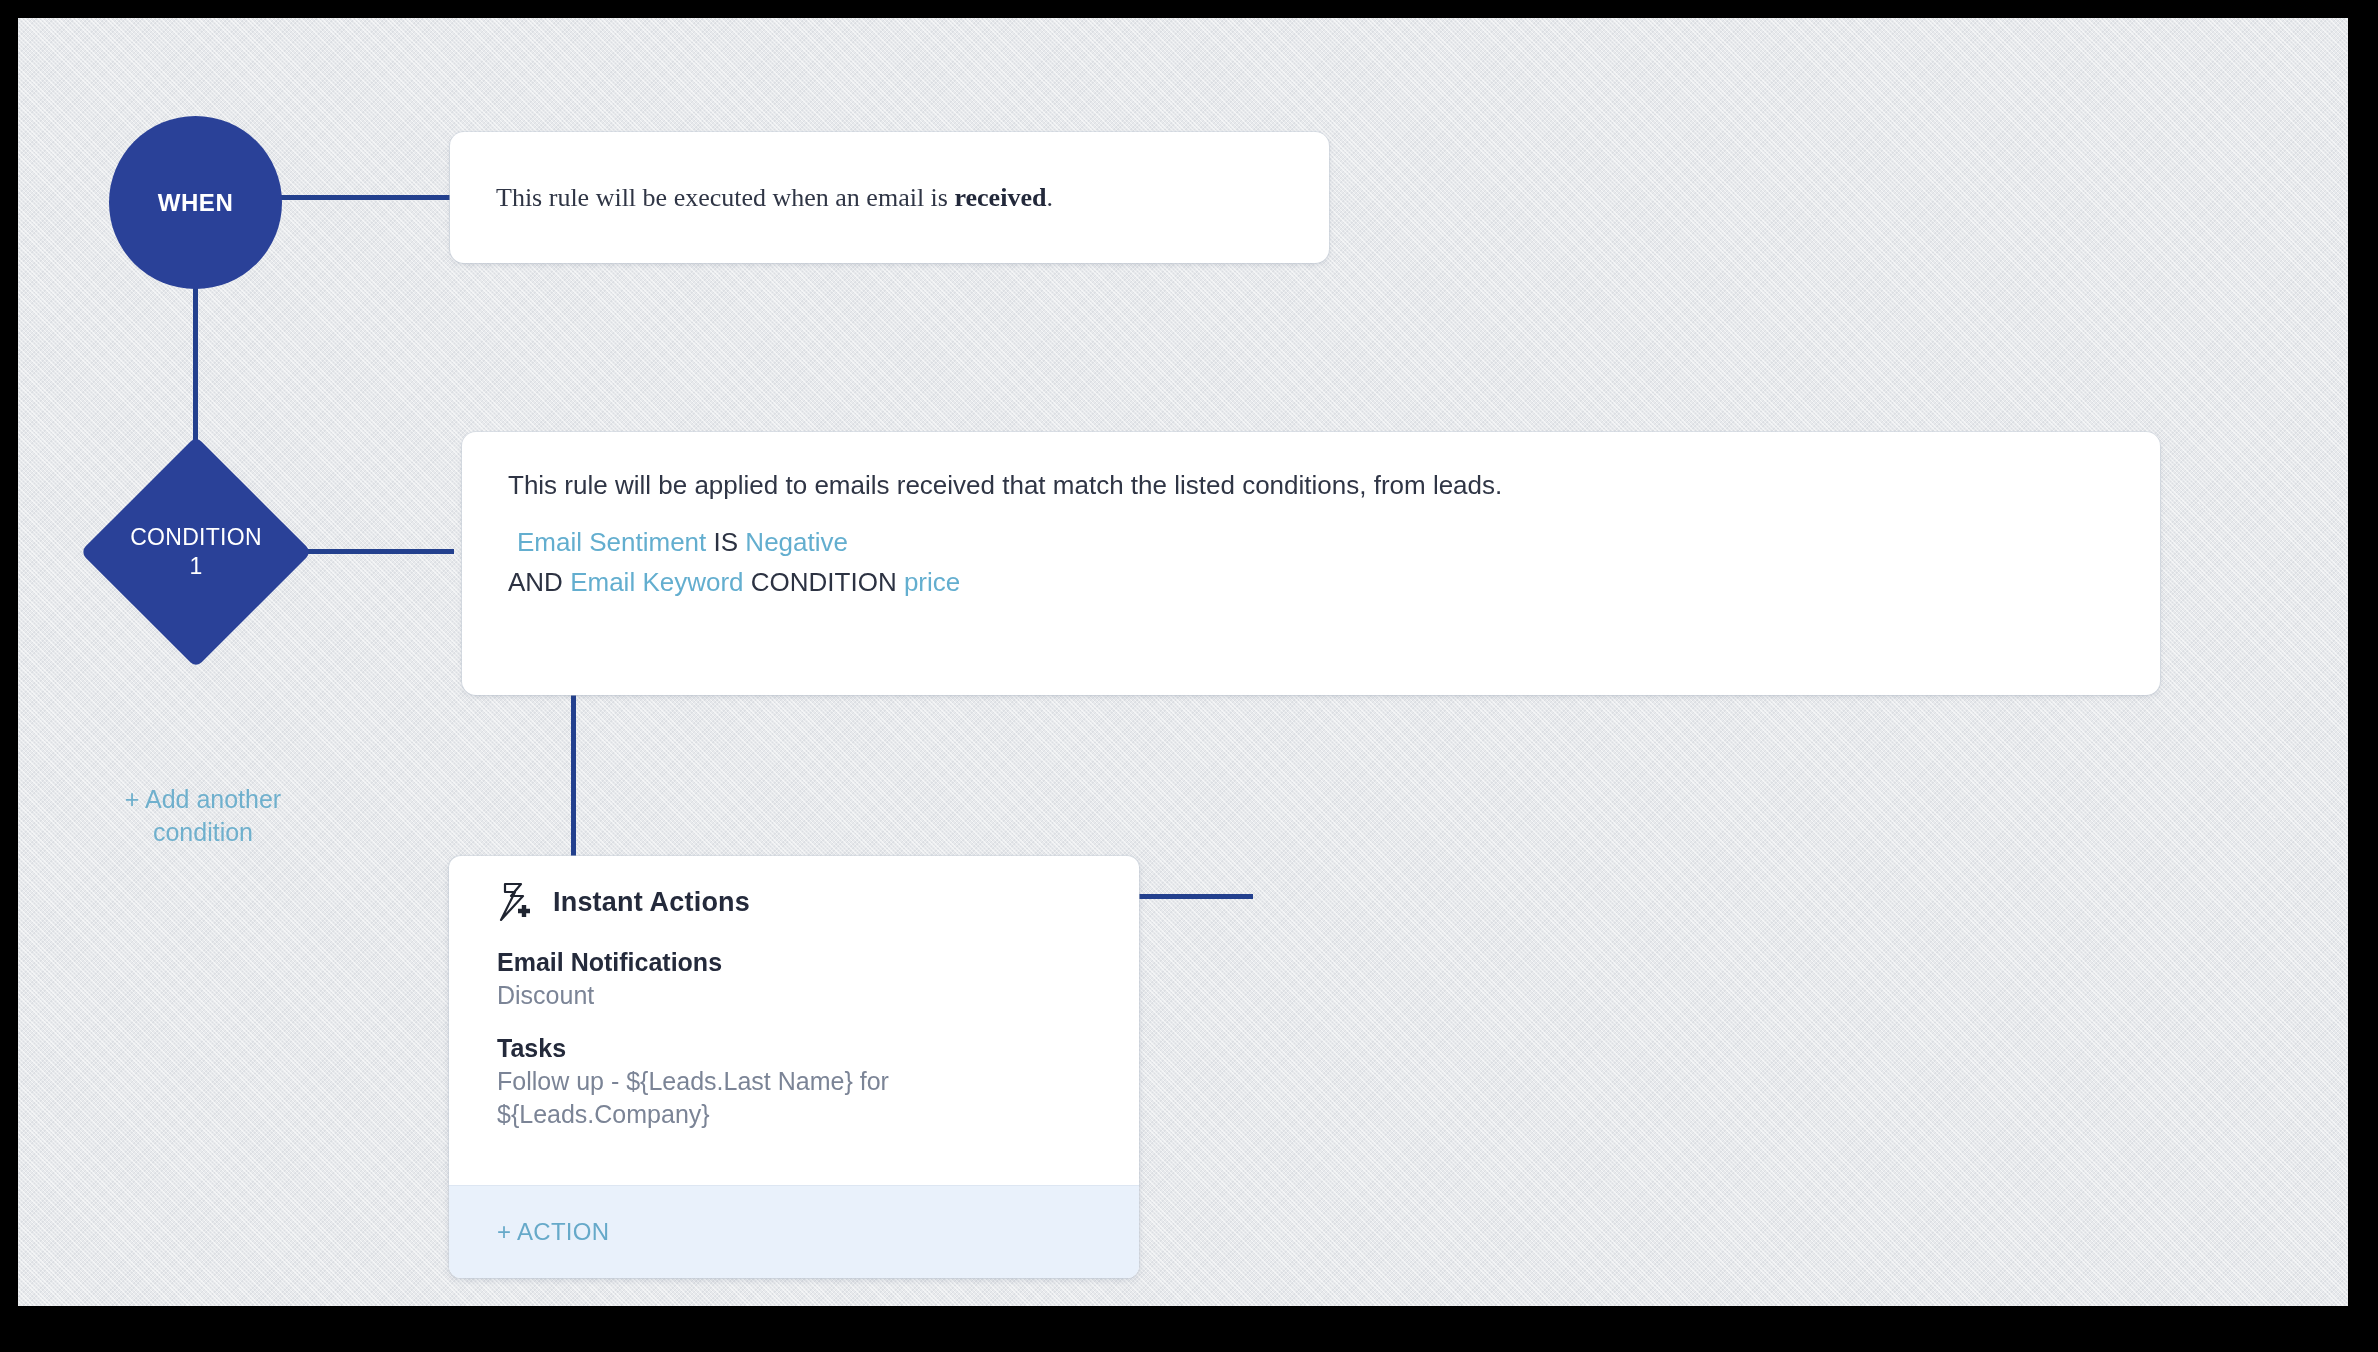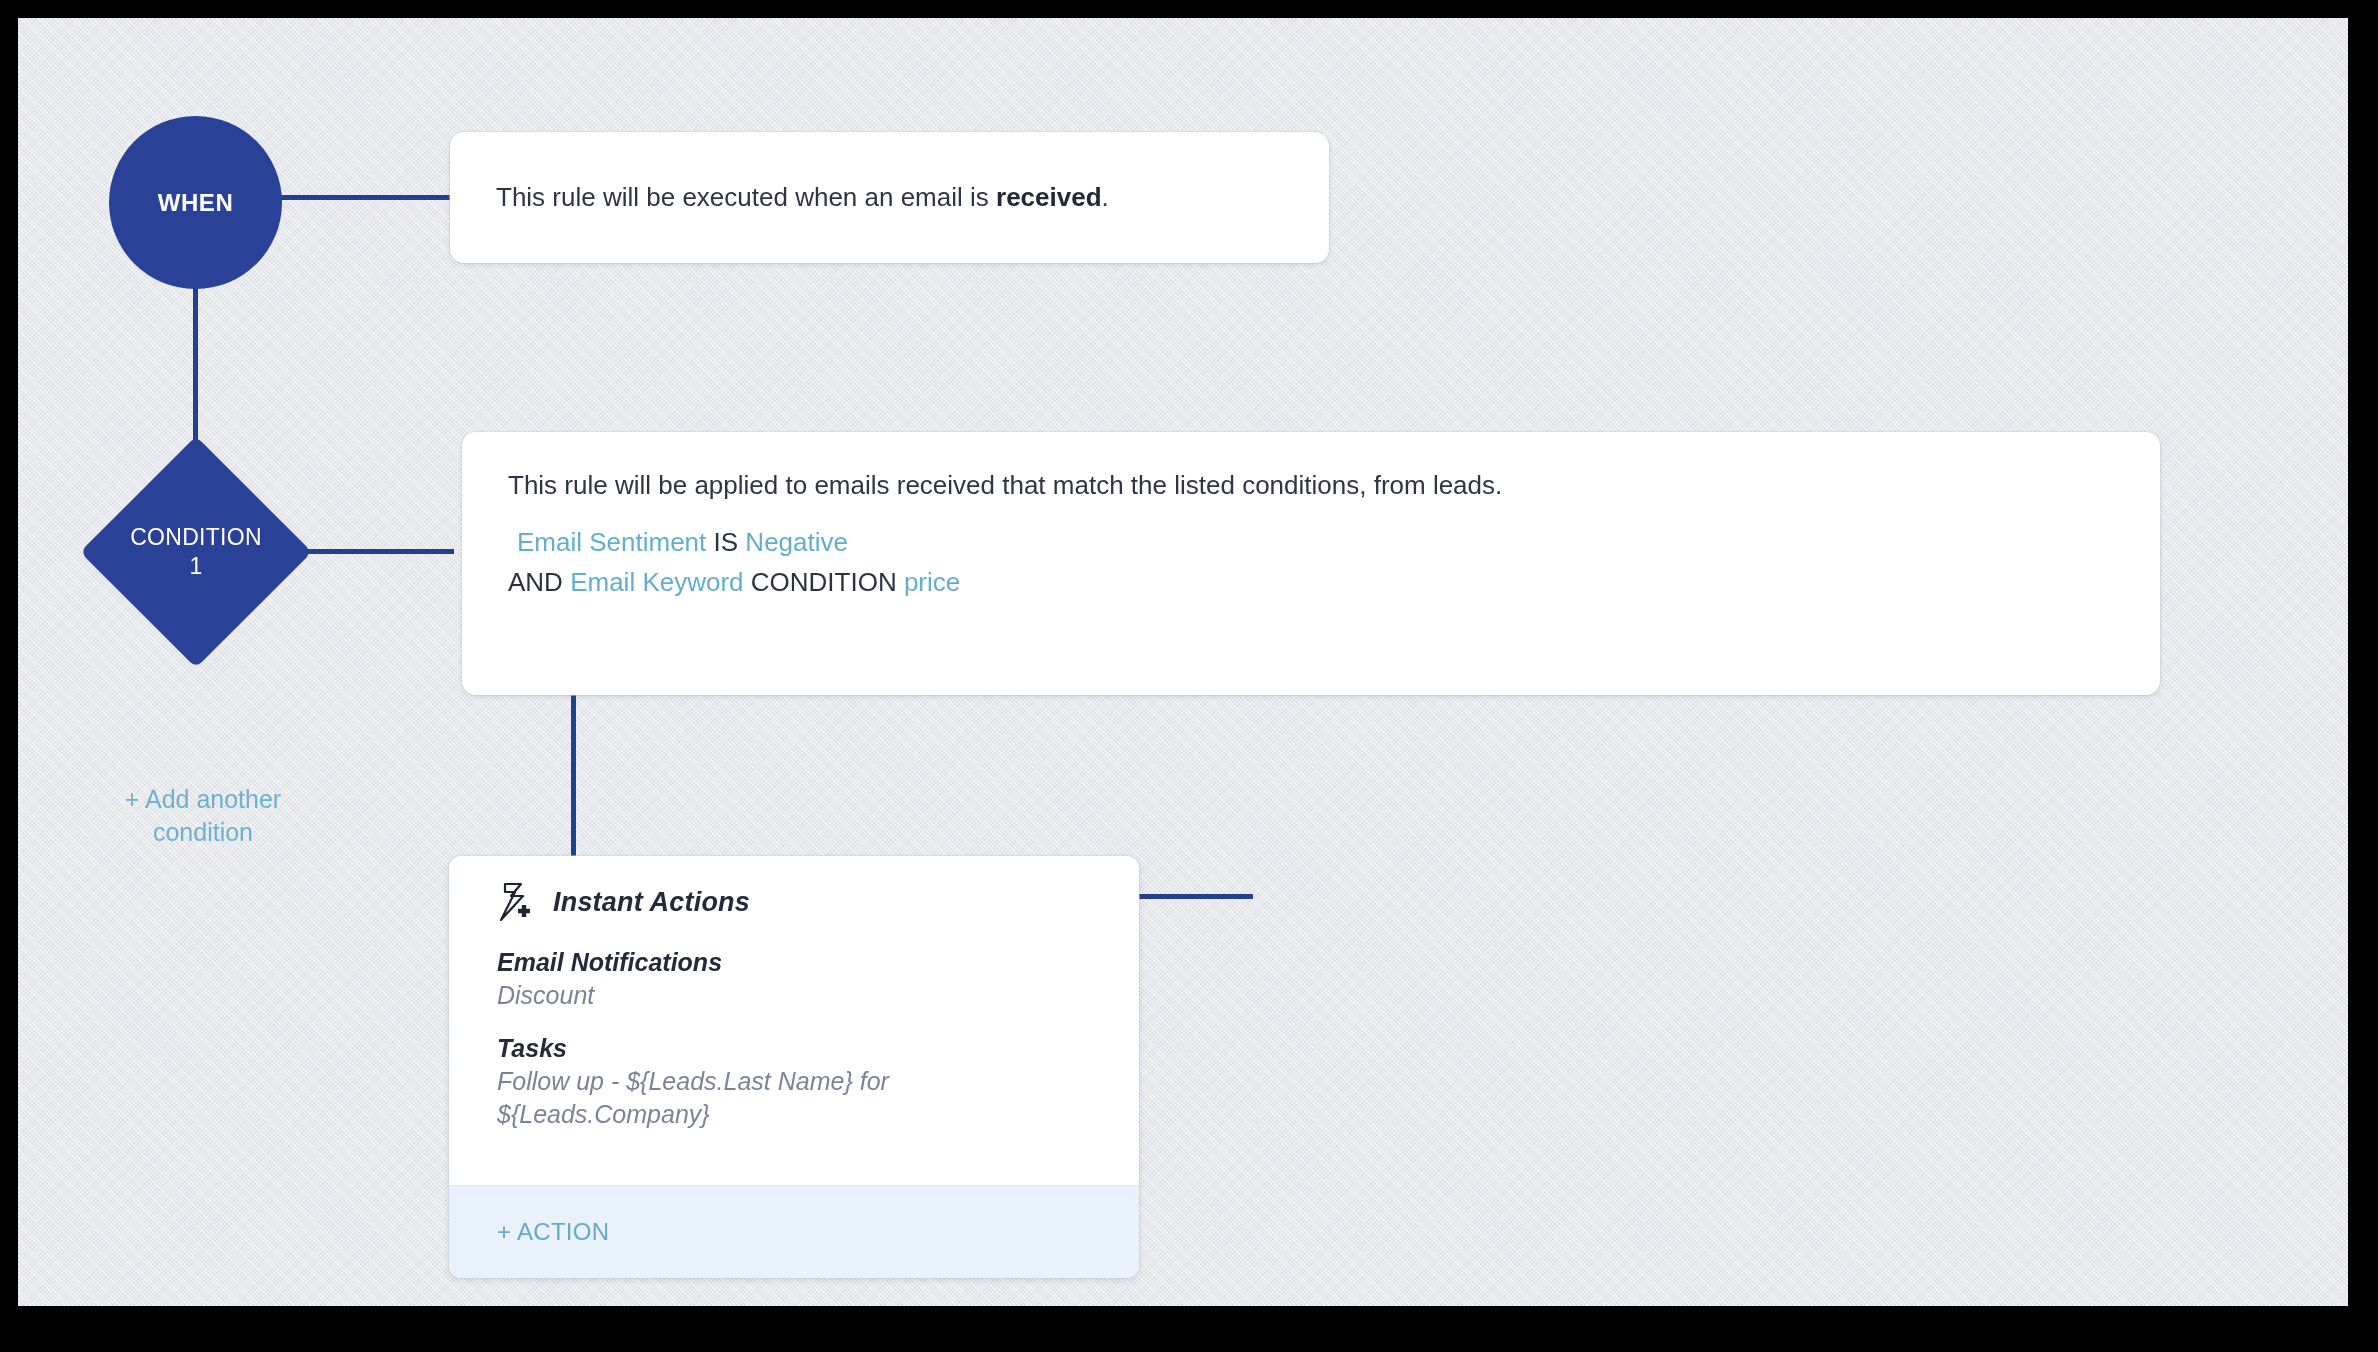--- a/index.html
+++ b/index.html
@@ -101,20 +101,21 @@
     border-radius: 14px;
     box-shadow: 0 2px 5px rgba(80,95,120,0.16), 0 0 0 1px rgba(210,217,226,0.55);
   }
   #when-card {
     left: 432px;
     top: 114px;
     width: 879px;
     height: 131px;
     display: flex;
     align-items: center;
+    font-family: Liberation Serif, serif;
   }
   #when-card .card-text {
     padding: 0 46px;
     font-size: 26px;
     color: #2f3545;
     line-height: 1.35;
   }
   #when-card .card-text b { font-weight: bold; color: #22283a; }
 
   #condition-card {
@@ -159,21 +160,21 @@
   #instant-actions-card {
     position: absolute;
     left: 431px;
     top: 838px;
     width: 690px;
     border-radius: 12px;
     background: #ffffff;
     box-shadow: 0 2px 6px rgba(80,95,120,0.18), 0 0 0 1px rgba(210,217,226,0.5);
     overflow: hidden;
   }
-  #instant-actions-card .ia-body { padding: 26px 48px 30px 48px; font-style: italic; }
+  #instant-actions-card .ia-body { padding: 26px 48px 30px 48px; }
   #instant-actions-card .ia-title-row {
     display: flex;
     align-items: center;
     gap: 18px;
     margin-bottom: 26px;
   }
   #instant-actions-card .ia-title {
     font-size: 27px;
     font-weight: bold;
     color: #242a3b;

